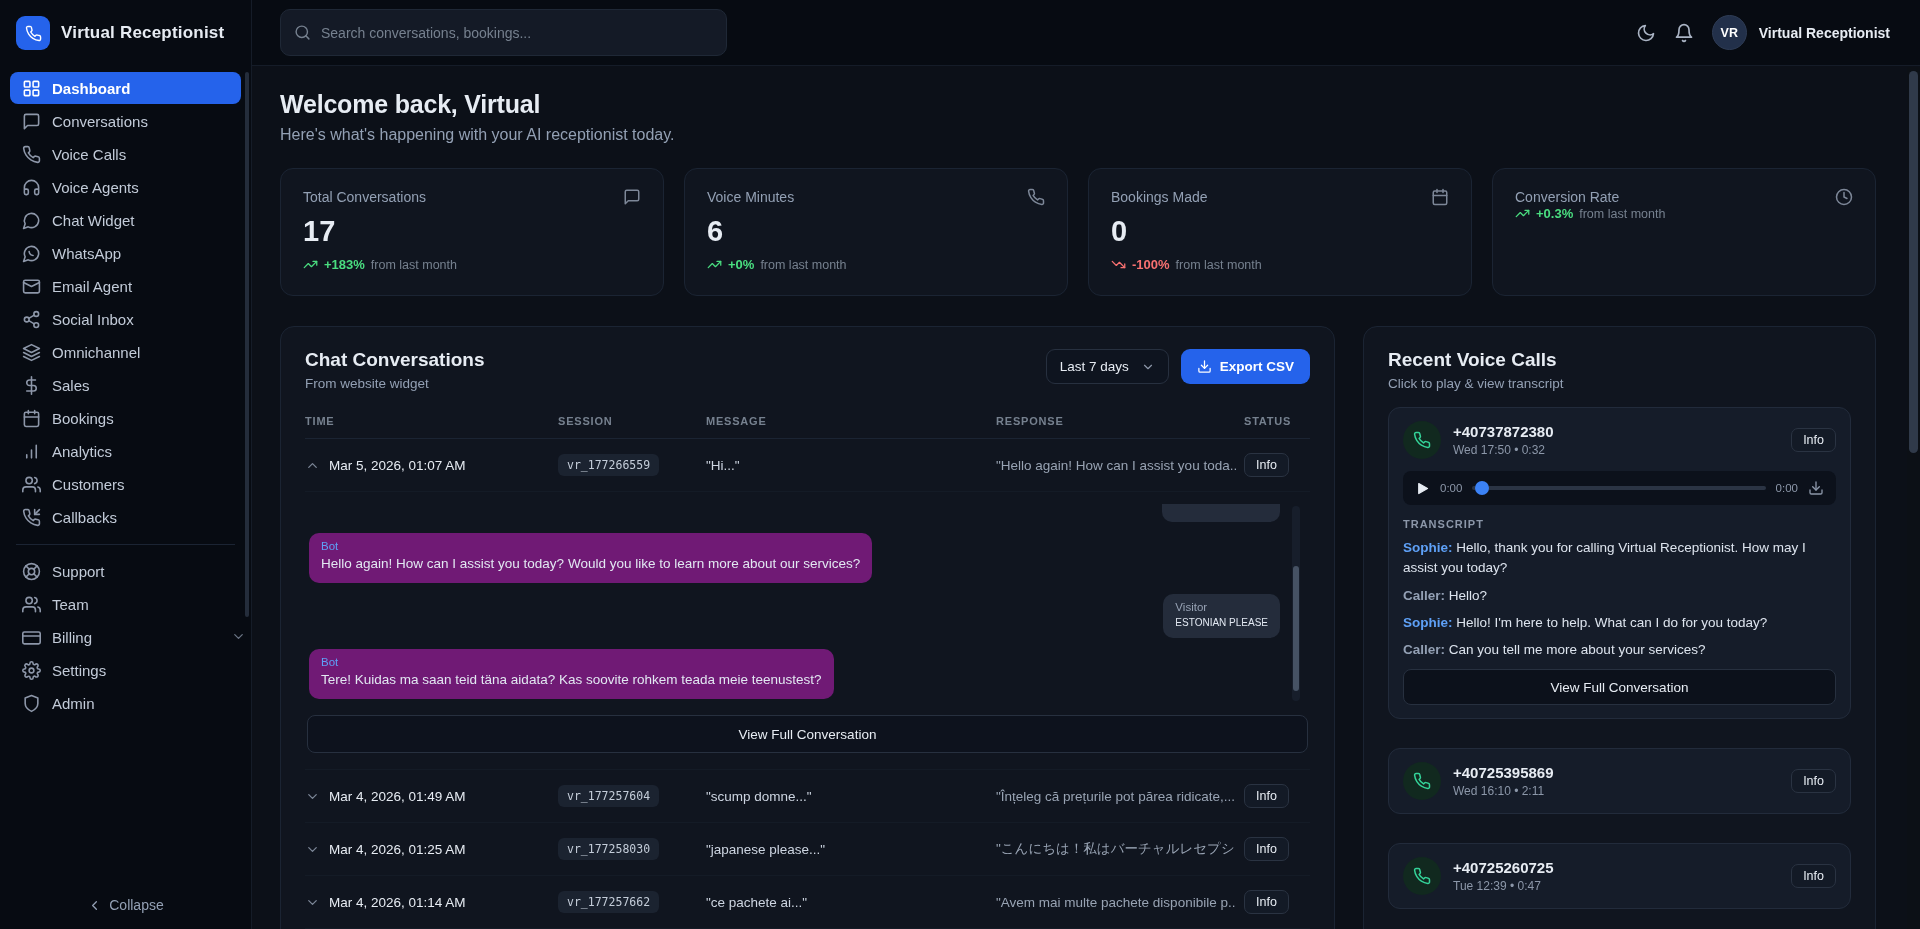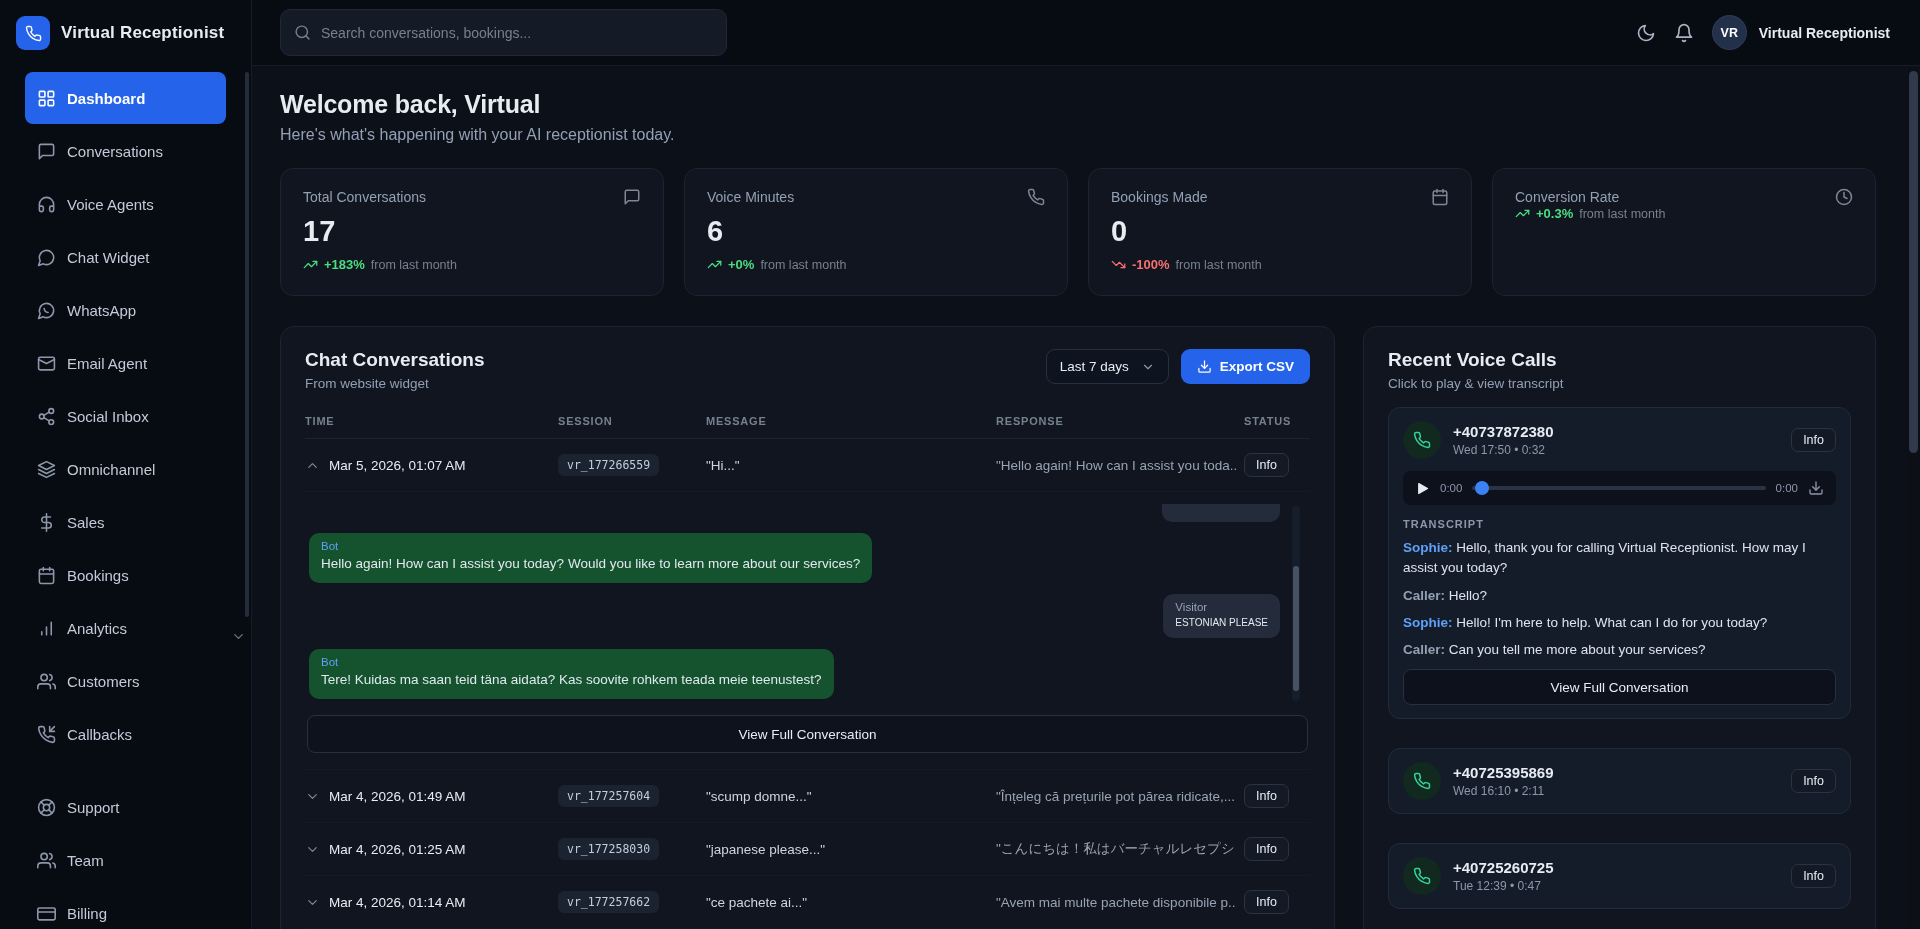--- a/index.html
+++ b/index.html
@@ -11,21 +11,21 @@
   }
   .icon { width:18px; height:18px; fill:none; stroke:currentColor; stroke-width:2; stroke-linecap:round; stroke-linejoin:round; flex:none; }
 
   
   .sidebar { width:252px; min-width:252px; height:100%; background:#070b12; border-right:1px solid #151c28; display:flex; flex-direction:column; position:relative; }
   .logo-row { height:66px; display:flex; align-items:center; gap:11px; padding:0 16px; flex:none; }
   .logo-badge { width:34px; height:34px; border-radius:9px; background:#2563eb; color:#fff; display:flex; align-items:center; justify-content:center; }
   .logo-badge .icon { width:17px; height:17px; }
   .logo-title { font-size:17px; font-weight:700; letter-spacing:.2px; }
   .nav { padding:6px 0 0; }
-  .nav-item { display:flex; align-items:center; gap:11px; height:52px; margin:0 25px 1px; padding:0 12px; border-radius:8px; color:#c2cbd8; font-size:15px; cursor:pointer; text-decoration:none; }
+  .nav-item { display:flex; align-items:center; gap:11px; height:32px; margin:0 10px 1px; padding:0 12px; border-radius:8px; color:#c2cbd8; font-size:15px; cursor:pointer; text-decoration:none; }
   .nav-item .icon { width:19px; height:19px; color:#8d97a9; }
   .nav-item.active { background:#2563eb; color:#fff; font-weight:600; }
   .nav-item.active .icon { color:#fff; }
   .side-divider { height:1px; background:#1b2433; margin:10px 16px; }
   .collapse-row { margin-top:auto; margin-bottom:16px; display:flex; align-items:center; justify-content:center; gap:7px; color:#93a0b4; font-size:14px; cursor:pointer; }
   .collapse-row .icon { width:15px; height:15px; }
   .side-sb { position:absolute; right:2px; top:72px; height:545px; width:4px; background:#242d3b; border-radius:2px; }
   .side-more { position:absolute; right:5px; top:629px; color:#6a7585; }
   .side-more .icon { width:15px; height:15px; }
 
@@ -83,21 +83,21 @@
   .cell-time .icon { width:15px; height:15px; color:#7d8798; }
   .sess-pill { display:inline-block; font-family:"DejaVu Sans Mono", monospace; font-size:11.5px; background:#1b2330; border-radius:6px; padding:4px 9px; color:#c4cdd9; }
   .cell-msg { color:#cdd5e1; white-space:nowrap; overflow:hidden; }
   .cell-resp { color:#98a3b3; white-space:nowrap; overflow:hidden; }
   .info-btn { background:#131a26; border:1px solid #2a3342; border-radius:7px; padding:4px 11px; color:#e7ecf3; font-size:12.5px; cursor:pointer; }
 
   
   .expanded { padding:12px 2px 16px; border-bottom:1px solid #141b26; }
   .chat-scroll { position:relative; display:flex; flex-direction:column; gap:11px; padding:0 28px 4px 2px; overflow:hidden; max-height:212px; }
   .bubble { border-radius:10px; padding:7px 12px 9px; max-width:620px; }
-  .bubble.bot { align-self:flex-start; background:#14532d; }
+  .bubble.bot { align-self:flex-start; background:#701a75; }
   .bubble.visitor { align-self:flex-end; background:#242c3b; }
   .bubble.stub { align-self:flex-end; background:#242c3b; width:118px; height:34px; margin-top:-16px; padding:0; }
   .b-label { display:block; font-size:11.5px; margin-bottom:3px; }
   .bot .b-label { color:#5ea0f6; }
   .visitor .b-label { color:#97a2b4; }
   .b-text { font-size:13.5px; line-height:1.38; color:#e2e8f2; }
   .visitor .b-text { font-weight:400; font-size:10px; }
   .chat-sb { position:absolute; right:8px; top:2px; bottom:2px; width:8px; background:#171e2b; border-radius:4px; }
   .chat-sb-thumb { position:absolute; left:1px; width:6px; top:31%; height:64%; background:#47526400; background:#46526400; background:#465264; border-radius:3px; }
   .ghost-btn { display:block; width:100%; margin-top:12px; height:38px; background:#0d121d; border:1px solid #27303f; border-radius:8px; color:#e7ecf3; font-size:13.5px; cursor:pointer; font-family:"Liberation Sans", sans-serif; }
@@ -270,20 +270,26 @@
         <span>Dashboard</span>
       </a>
     <a class="nav-item">
         <svg class="icon">
           <use href="#i-msg-square"></use>
         </svg>
         <span>Conversations</span>
       </a>
     <a class="nav-item">
         <svg class="icon">
+          <use href="#i-phone"></use>
+        </svg>
+        <span>Voice Calls</span>
+      </a>
+    <a class="nav-item">
+        <svg class="icon">
           <use href="#i-headphones"></use>
         </svg>
         <span>Voice Agents</span>
       </a>
     <a class="nav-item">
         <svg class="icon">
           <use href="#i-msg-circle"></use>
         </svg>
         <span>Chat Widget</span>
       </a>

